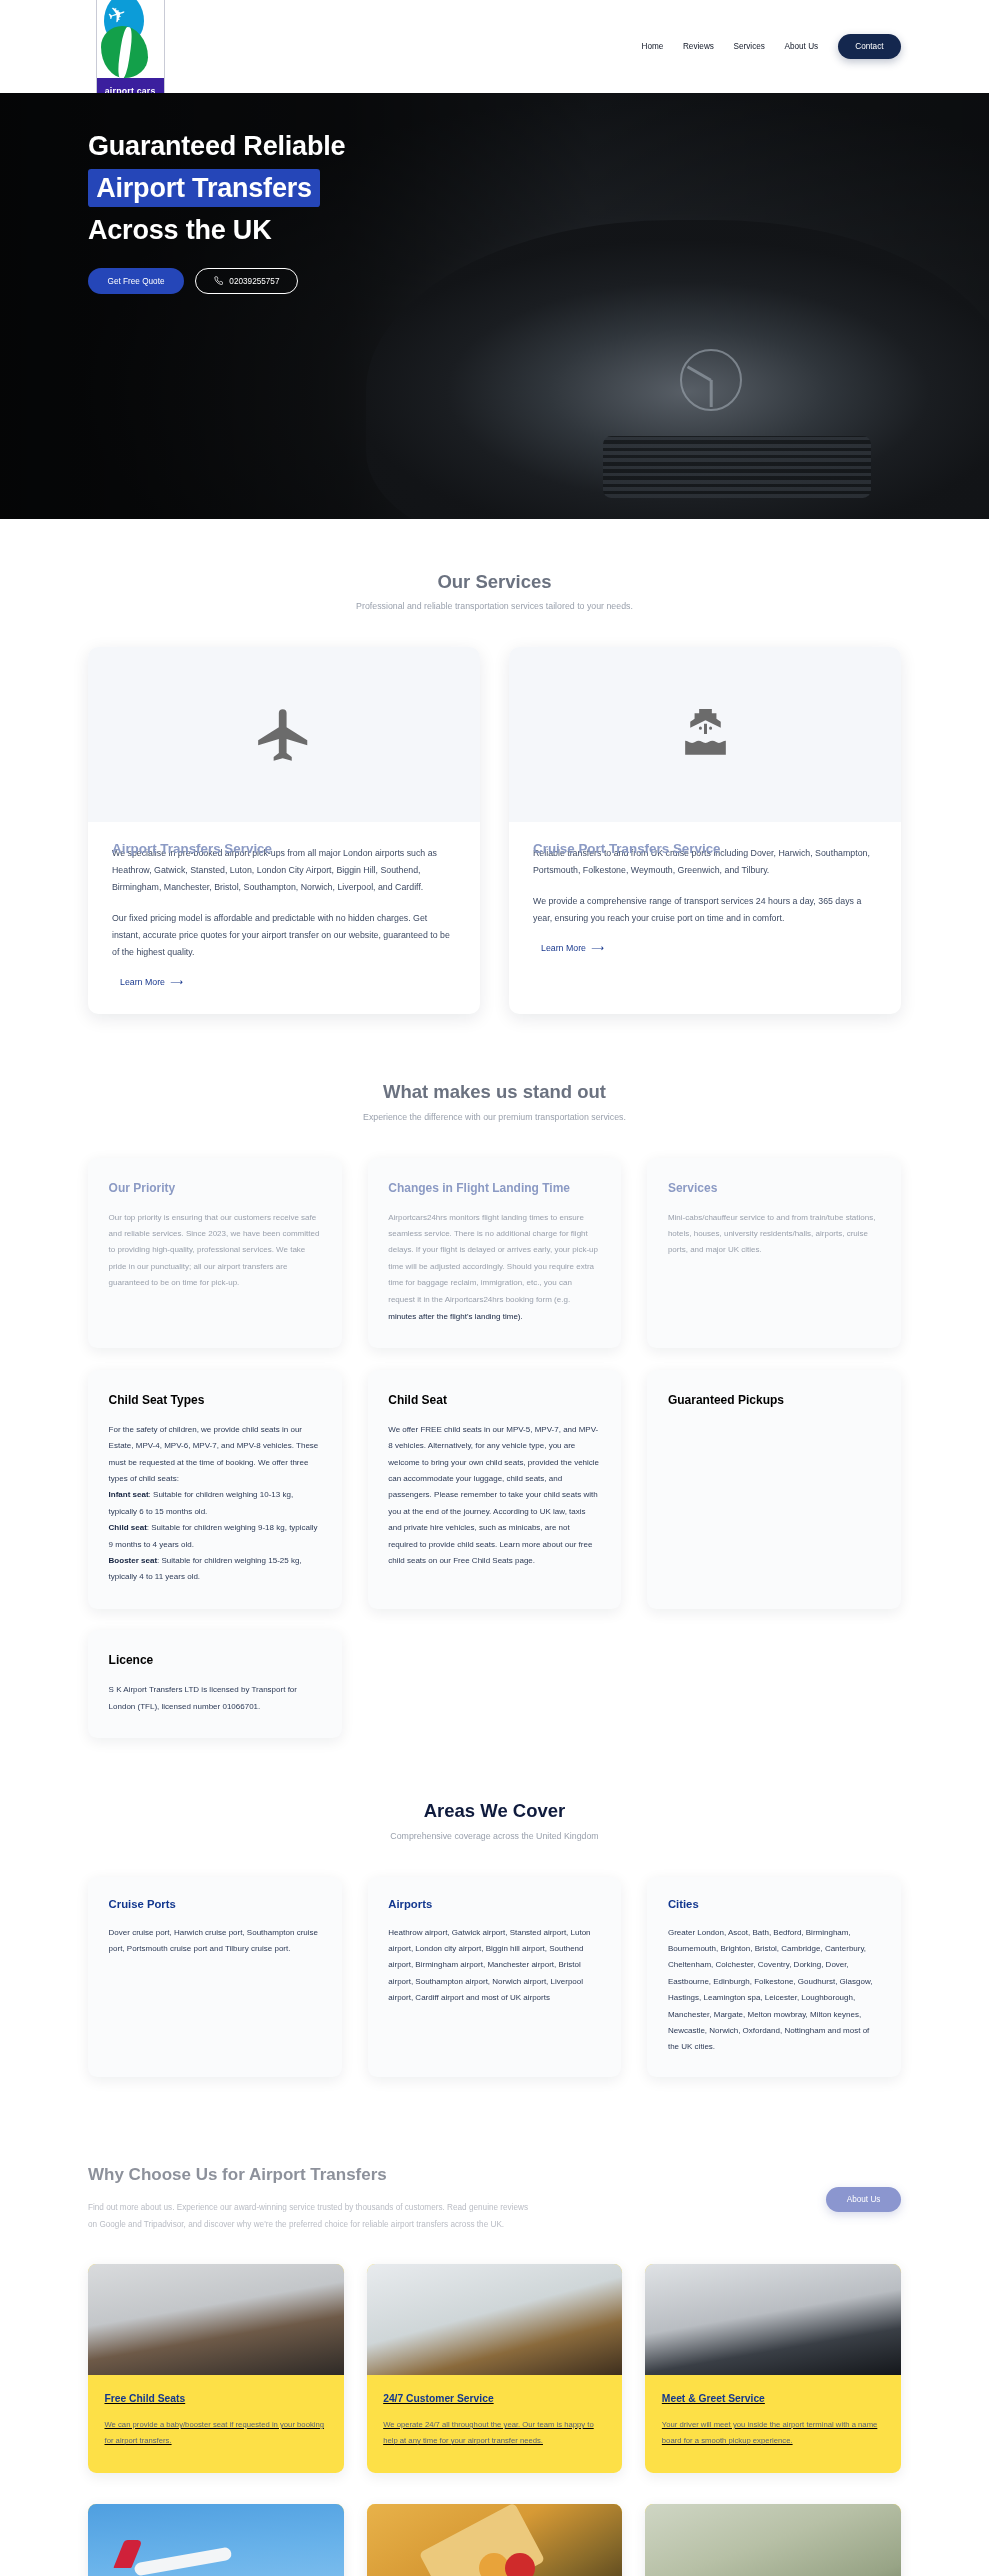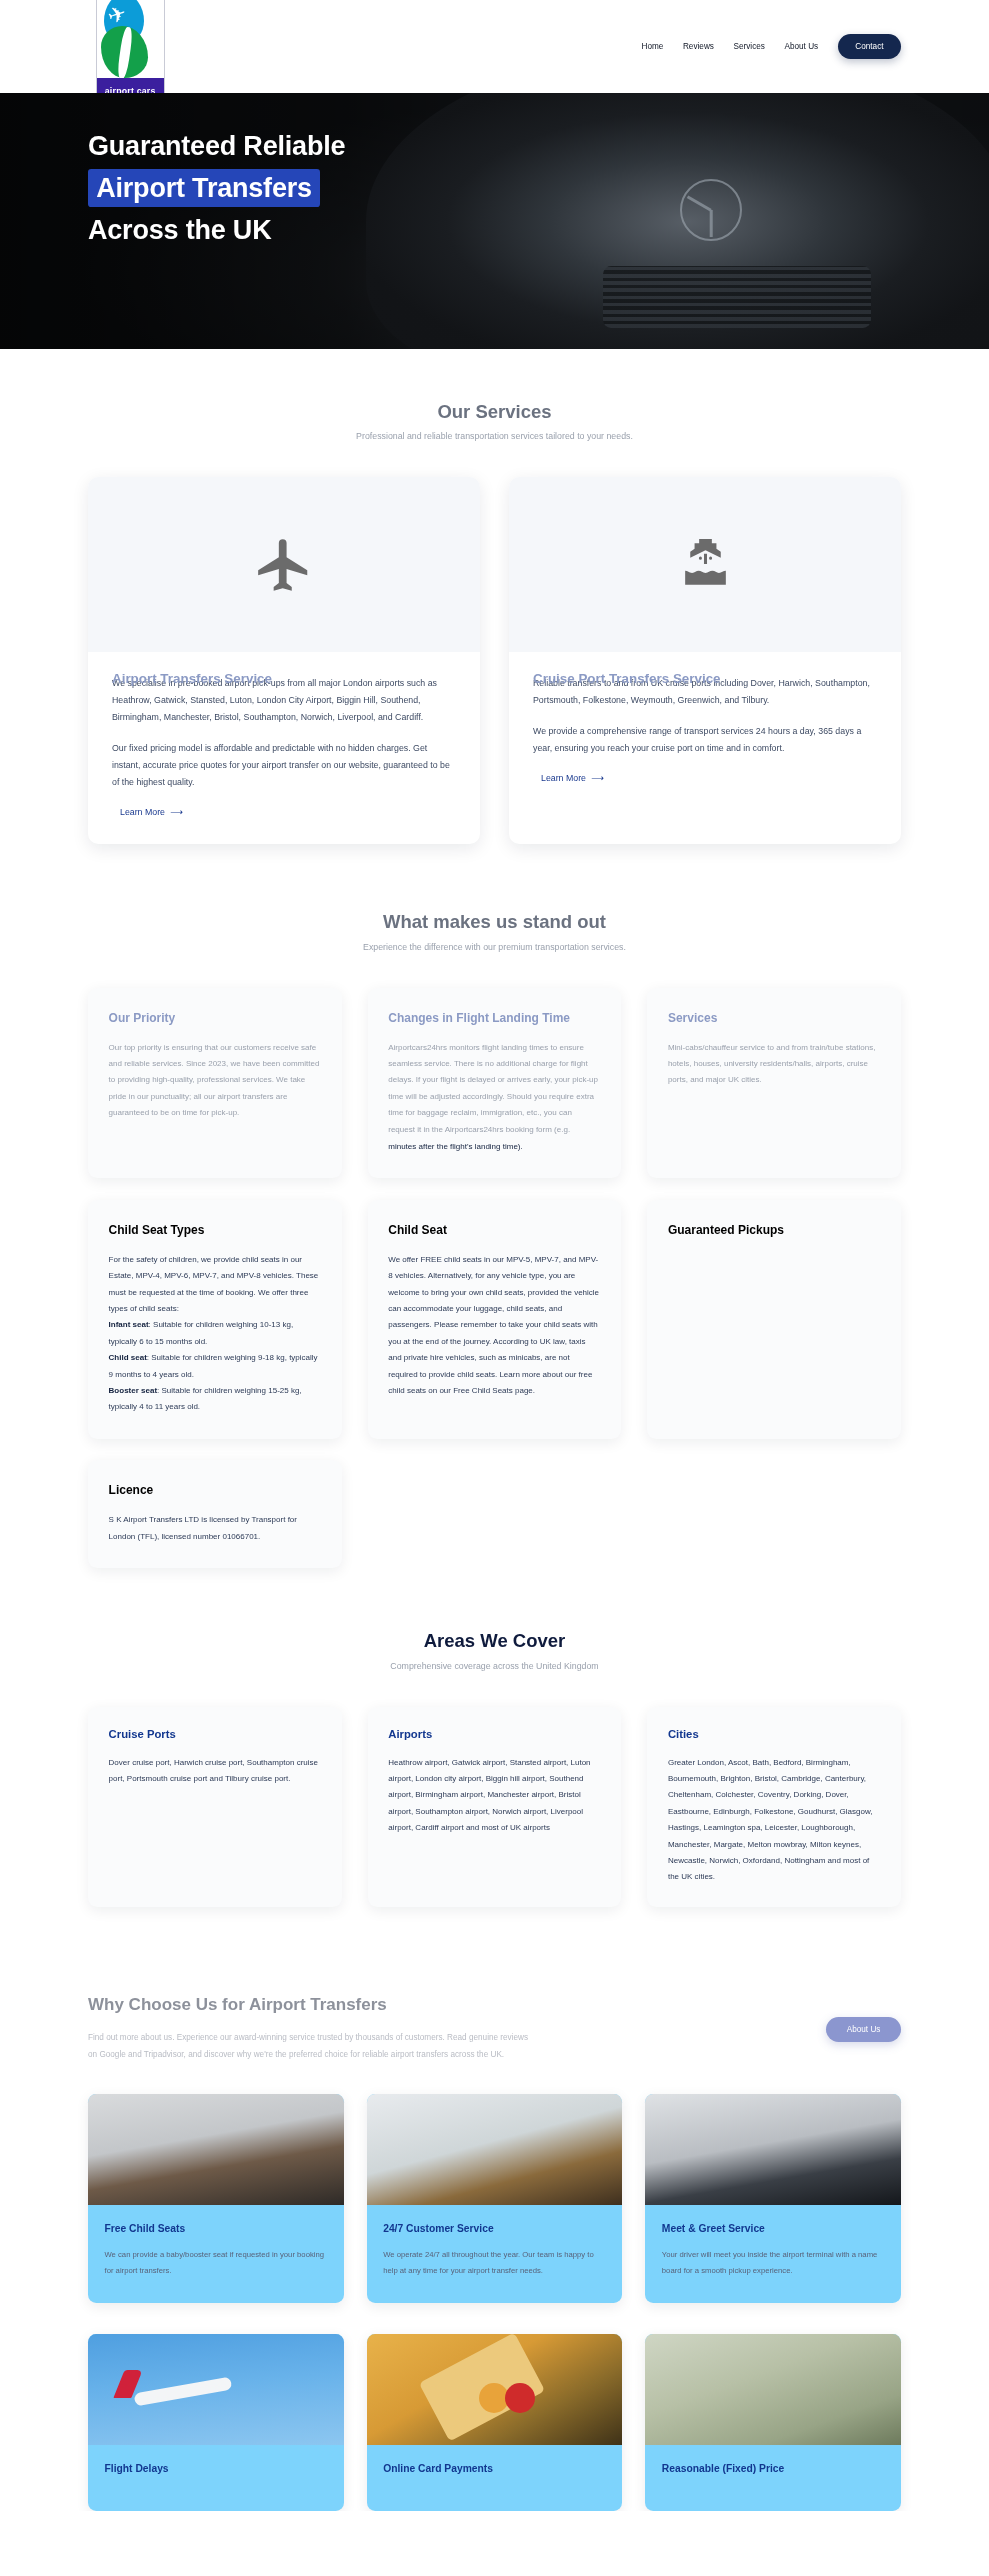--- a/index.html
+++ b/index.html
@@ -13,21 +13,21 @@
   .logo-sky{position:absolute;left:7.2px;top:5.2px;width:40px;height:49px;background:#0c9cd8;border-radius:50% 50% 45% 45%/55% 55% 45% 45%;}
   .logo-green{position:absolute;left:4.1px;top:37px;width:47px;height:52px;background:#13a04a;border-radius:45% 55% 50% 50%/40% 60% 40% 60%;}
   .logo-road{position:absolute;left:23px;top:38px;width:10.3px;height:52px;background:#fff;transform:rotate(8deg);border-radius:40%;}
   .logo-plane{position:absolute;left:11.3px;top:15.5px;color:#fff;font-size:21.6px;line-height:1;transform:rotate(-18deg);}
   .logo-band{height:27px;background:#3b1f9e;display:flex;align-items:center;justify-content:center;color:#fff;font-size:8.8px;font-weight:bold;letter-spacing:0.2px;}
   .nav{margin-left:auto;display:flex;align-items:center;gap:19.6px;}
   .nav a{color:#111827;font-size:8.2px;text-decoration:none;}
   .nav .contact-btn{background:#14274e;color:#fff;padding:7.7px 17.5px;border-radius:13.4px;font-size:8.2px;box-shadow:0 3.1px 8.2px rgba(20,39,78,.28);}
 
   
-  .hero{height:256px;position:relative;overflow:hidden;background:#000000;}
+  .hero{height:426px;position:relative;overflow:hidden;background:#000000;}
   .hero-bg{position:absolute;inset:0;
     background:
       radial-gradient(ellipse 60% 70% at 68% 70%, #4a5058 0%, #22262b 60%, #15181c 100%),
       linear-gradient(100deg,#1d2125 0%,#3b4147 30%,#555d64 55%,#2a2e33 80%,#191c20 100%);
   }
   .hero-bg:after{content:"";position:absolute;inset:0;
     background:
       linear-gradient(90deg, rgba(0,0,0,.78) 0%, rgba(0,0,0,.62) 35%, rgba(0,0,0,.25) 60%, rgba(0,0,0,.45) 100%);
   }
   .hero-car{position:absolute;right:-20.6px;bottom:-31px;width:644px;height:330px;
@@ -85,21 +85,21 @@
 
   
   .why{padding:36px 88px 0;}
   .why-top{display:flex;align-items:flex-start;gap:20.6px;}
   .why-left{max-width:443px;}
   .why-left h2{font-size:17px;color:#8d919b;font-weight:bold;}
   .why-left p{margin-top:13.4px;font-size:8.2px;line-height:2.1;color:#b9bcc4;}
   .why-btn{margin-left:auto;margin-top:21.6px;background:#8b96cf;color:#fff;border:none;padding:8.2px 20.6px;border-radius:14.4px;font-size:8.2px;cursor:pointer;font-family:inherit;box-shadow:0 3.1px 9.3px rgba(90,104,170,.25);}
 
   .feat-grid{display:grid;grid-template-columns:repeat(3,1fr);gap:23px;margin-top:31px;}
-  .feat-card{background:#7dd3fc;border-radius:8.2px;overflow:hidden;box-shadow:0 3.1px 12.4px rgba(16,24,40,.08);}
+  .feat-card{background:#fde047;border-radius:8.2px;overflow:hidden;box-shadow:0 3.1px 12.4px rgba(16,24,40,.08);text-decoration:underline;}
   .feat-img{height:111px;position:relative;overflow:hidden;}
   .feat-body{padding:17.5px 16.5px 24px;}
   .feat-body h4{font-size:10.3px;color:#12378f;font-weight:bold;margin-bottom:13.4px;}
   .feat-body p{font-size:7.7px;line-height:2.1;color:#58627a;}
 
   .img-carseat{background:linear-gradient(170deg,#d9dbdd 0%,#c3c6c9 40%,#6e5a48 62%,#2e2a27 100%);}
   .img-office{background:linear-gradient(165deg,#e8ebee 0%,#cfd6d8 45%,#8a6a3c 70%,#3e2f1e 100%);}
   .img-greet{background:linear-gradient(170deg,#dfe2e5 0%,#b9bdc2 45%,#3a3f46 70%,#14171b 100%);}
   .img-plane{background:linear-gradient(175deg,#4f9fe0 0%,#68b2ea 45%,#8cc6f0 100%);}
   .img-card{background:linear-gradient(150deg,#e8b24a 0%,#d79a35 40%,#8a6b2a 70%,#3f3218 100%);}
@@ -136,20 +136,29 @@
   <div class="hero-bg"></div>
   <div class="hero-car"></div>
   <div class="hero-grille"></div>
   <div class="hero-star"></div>
   <div class="hero-inner">
     <h1>
       <span>Guaranteed Reliable</span><br>
       <span class="hl">Airport Transfers</span><br>
       <span>Across the UK</span>
     </h1>
+    <div class="hero-actions">
+      <button class="btn-primary">Get Free Quote</button>
+      <button class="btn-ghost">
+        <svg width="9.3" height="9.3" viewBox="0 0 24 24" fill="none" stroke="#fff" stroke-width="2">
+            <path d="M22 16.9v3a2 2 0 0 1-2.2 2 19.8 19.8 0 0 1-8.6-3.1 19.5 19.5 0 0 1-6-6A19.8 19.8 0 0 1 2.1 4.2 2 2 0 0 1 4.1 2h3a2 2 0 0 1 2 1.7c.1 1 .4 1.9.7 2.8a2 2 0 0 1-.5 2.1L8.1 9.9a16 16 0 0 0 6 6l1.3-1.2a2 2 0 0 1 2.1-.5c.9.3 1.8.6 2.8.7a2 2 0 0 1 1.7 2z"></path>
+          </svg>
+        <span>02039255757</span>
+      </button>
+    </div>
   </div>
 </section>
 
 <section class="section">
   <div class="sec-head">
     <h2>Our Services</h2>
     <p>Professional and reliable transportation services tailored to your needs.</p>
   </div>
   <div class="grid2">
 

